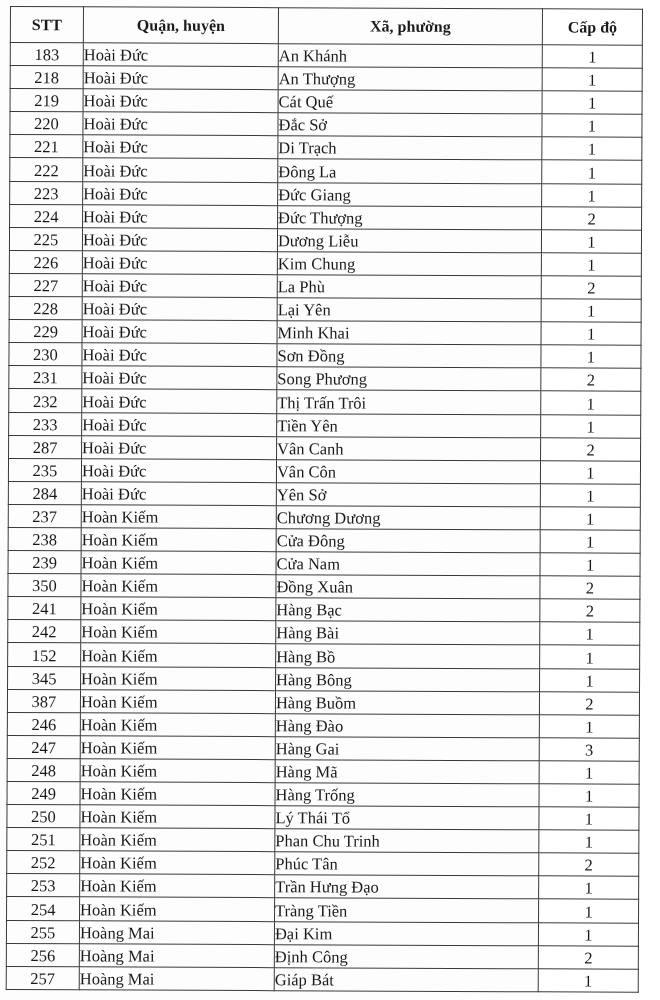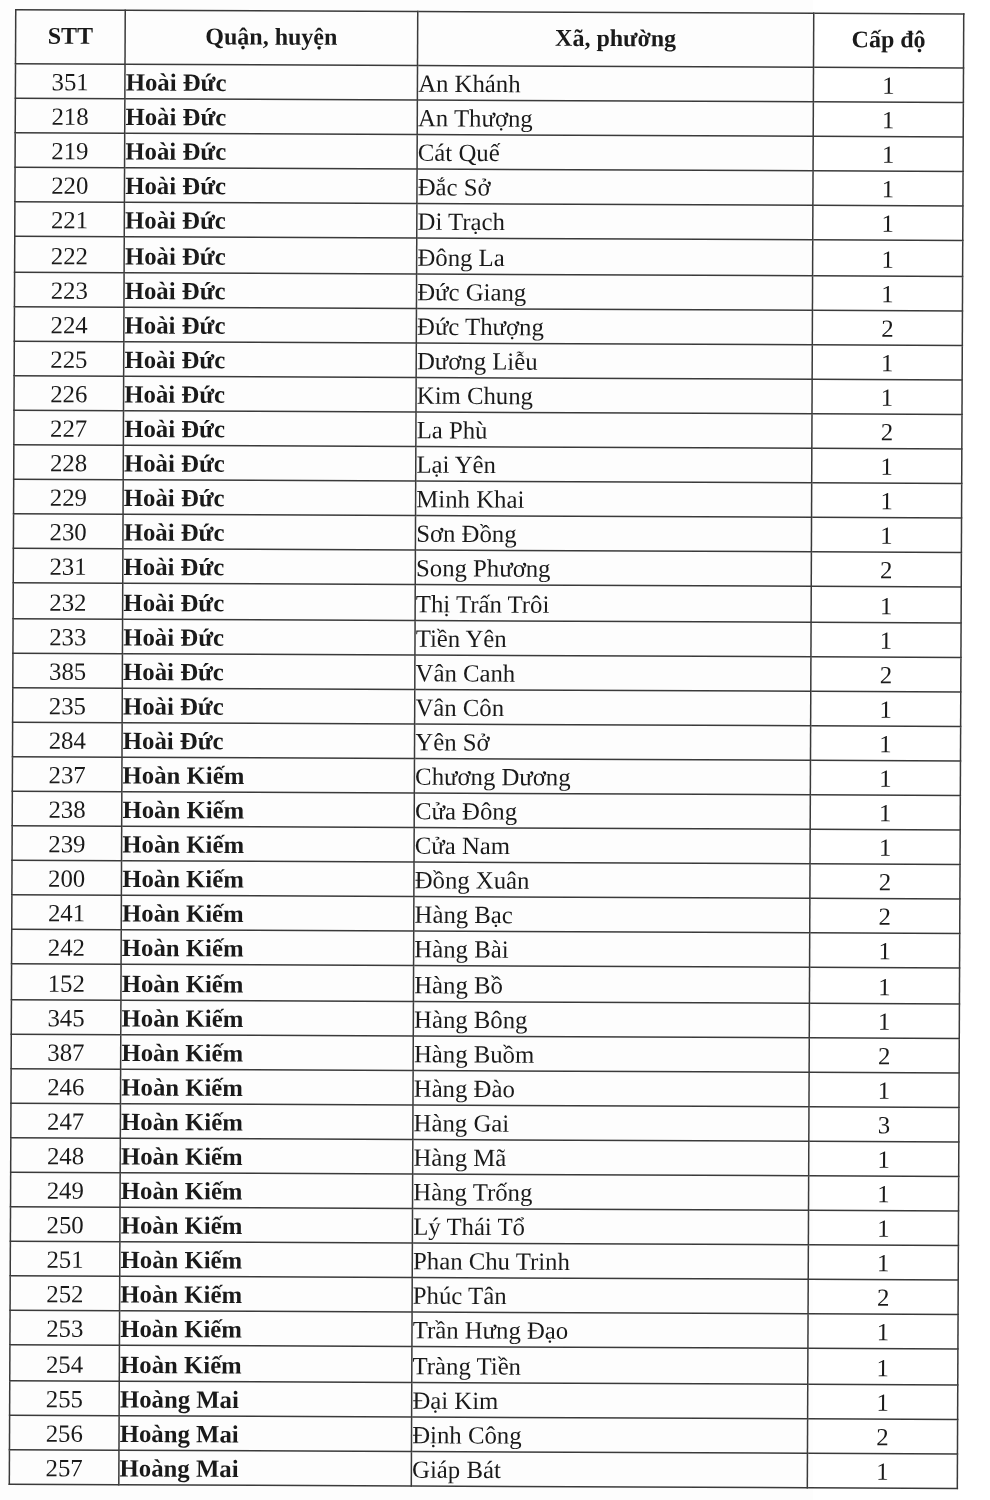--- a/index.html
+++ b/index.html
@@ -35,21 +35,21 @@
     height: 22.1px;
     font-size: 16.5px;
     line-height: 21px;
     vertical-align: bottom;
   }
   col.c-stt { width: 73px; }
   col.c-district { width: 195px; }
   col.c-ward { width: 264px; }
   col.c-level { width: 100px; }
   td.stt { text-align: center; }
-  td.district { padding-left: 6px; font-weight: bold; }
+  td.district { padding-left: 6px; }
   td.ward { padding-left: 6px; }
   td.level { text-align: center; }
 </style>
 </head>
 <body>
 
 <div class="page">
   <table class="doc">
     <colgroup>
       <col class="c-stt">
@@ -60,21 +60,21 @@
     <thead>
       <tr>
         <th>STT</th>
         <th>Quận, huyện</th>
         <th>Xã, phường</th>
         <th>Cấp độ</th>
       </tr>
     </thead>
     <tbody id="table-body">
         <tr>
-          <td class="stt">351</td>
+          <td class="stt">183</td>
           <td class="district">Hoài Đức</td>
           <td class="ward">An Khánh</td>
           <td class="level">1</td>
         </tr>
         <tr>
           <td class="stt">218</td>
           <td class="district">Hoài Đức</td>
           <td class="ward">An Thượng</td>
           <td class="level">1</td>
         </tr>
@@ -162,21 +162,21 @@
           <td class="ward">Thị Trấn Trôi</td>
           <td class="level">1</td>
         </tr>
         <tr>
           <td class="stt">233</td>
           <td class="district">Hoài Đức</td>
           <td class="ward">Tiền Yên</td>
           <td class="level">1</td>
         </tr>
         <tr>
-          <td class="stt">385</td>
+          <td class="stt">287</td>
           <td class="district">Hoài Đức</td>
           <td class="ward">Vân Canh</td>
           <td class="level">2</td>
         </tr>
         <tr>
           <td class="stt">235</td>
           <td class="district">Hoài Đức</td>
           <td class="ward">Vân Côn</td>
           <td class="level">1</td>
         </tr>
@@ -198,21 +198,21 @@
           <td class="ward">Cửa Đông</td>
           <td class="level">1</td>
         </tr>
         <tr>
           <td class="stt">239</td>
           <td class="district">Hoàn Kiếm</td>
           <td class="ward">Cửa Nam</td>
           <td class="level">1</td>
         </tr>
         <tr>
-          <td class="stt">200</td>
+          <td class="stt">350</td>
           <td class="district">Hoàn Kiếm</td>
           <td class="ward">Đồng Xuân</td>
           <td class="level">2</td>
         </tr>
         <tr>
           <td class="stt">241</td>
           <td class="district">Hoàn Kiếm</td>
           <td class="ward">Hàng Bạc</td>
           <td class="level">2</td>
         </tr>

